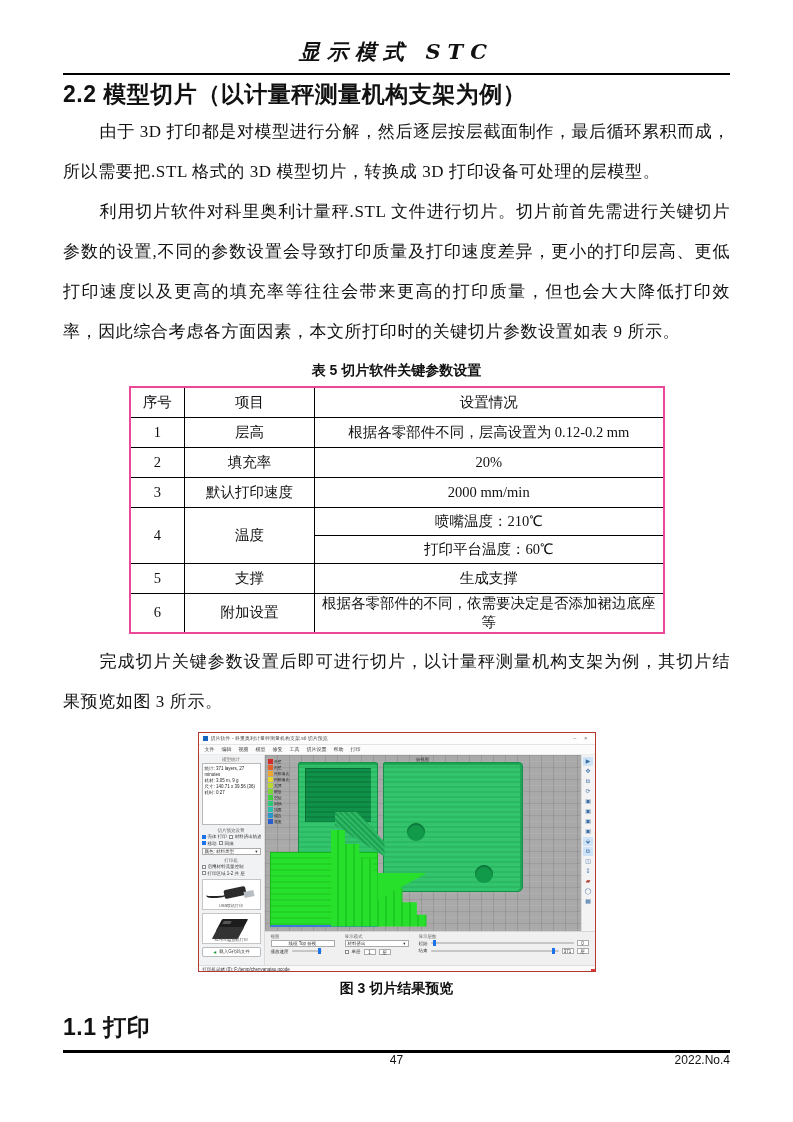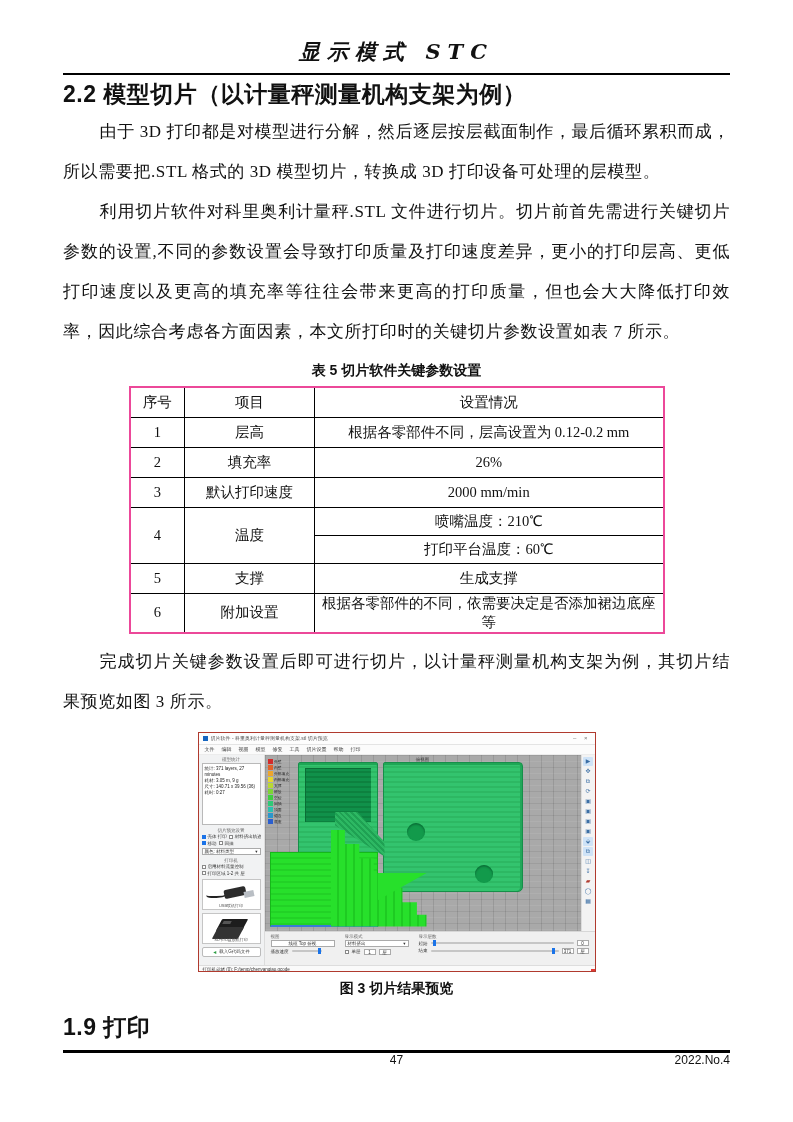--- a/index.html
+++ b/index.html
@@ -229,40 +229,40 @@
 <body>
 
 <div class="page">
 
   <div class="journal-header">显示模式 STC</div>
   <div class="header-rule"></div>
 
   <div class="h-section">2.2 模型切片（以计量秤测量机构支架为例）</div>
 
   <p class="para p-first">由于 3D 打印都是对模型进行分解，然后逐层按层截面制作，最后循环累积而成，所以需要把.STL 格式的 3D 模型切片，转换成 3D 打印设备可处理的层模型。</p>
-  <p class="para">利用切片软件对科里奥利计量秤.STL 文件进行切片。切片前首先需进行关键切片参数的设置,不同的参数设置会导致打印质量及打印速度差异，更小的打印层高、更低打印速度以及更高的填充率等往往会带来更高的打印质量，但也会大大降低打印效率，因此综合考虑各方面因素，本文所打印时的关键切片参数设置如表 7 所示。</p>
+  <p class="para">利用切片软件对科里奥利计量秤.STL 文件进行切片。切片前首先需进行关键切片参数的设置,不同的参数设置会导致打印质量及打印速度差异，更小的打印层高、更低打印速度以及更高的填充率等往往会带来更高的打印质量，但也会大大降低打印效率，因此综合考虑各方面因素，本文所打印时的关键切片参数设置如表 9 所示。</p>
 
   <div class="tbl-caption">表 5 切片软件关键参数设置</div>
 
   <table class="params">
     <tbody>
         <tr>
       <th class="c-no">序号</th>
       <th class="c-item">项目</th>
       <th>设置情况</th>
     </tr>
     <tr>
       <td>1</td>
       <td>层高</td>
       <td>根据各零部件不同，层高设置为 0.12-0.2 mm</td>
     </tr>
     <tr>
       <td>2</td>
       <td>填充率</td>
-      <td>26%</td>
+      <td>20%</td>
     </tr>
     <tr>
       <td>3</td>
       <td>默认打印速度</td>
       <td>2000 mm/min</td>
     </tr>
     <tr>
       <td rowspan="2">4</td>
       <td rowspan="2">温度</td>
       <td class="sub">喷嘴温度：210℃</td>
@@ -500,21 +500,21 @@
       <div class="statusbar">
         <span>打印机就绪 (0): F:/temp/chenyanqiao.gcode</span>
         <div class="red-line"></div>
         <div class="red-dot"></div>
       </div>
     </div>
   </div>
 
   <div class="fig-caption">图 3 切片结果预览</div>
 
-  <div class="h-section h-23">1.9 打印</div>
+  <div class="h-section h-23">1.1 打印</div>
 
   <div class="footer">
     <div class="footer-rule"></div>
     <div class="footer-row">
       <span class="page-num">47</span>
       <span class="issue">2022.No.4</span>
     </div>
   </div>
 
 </div>

